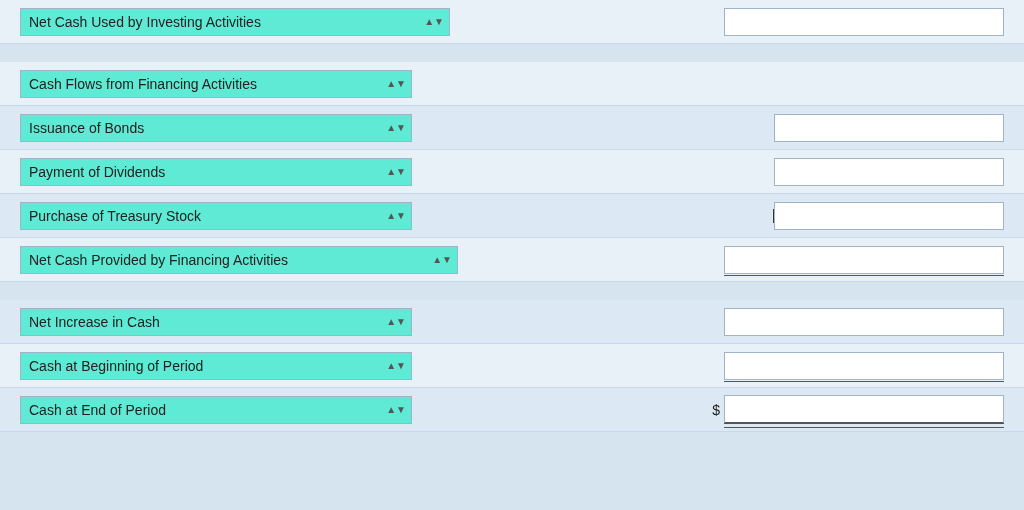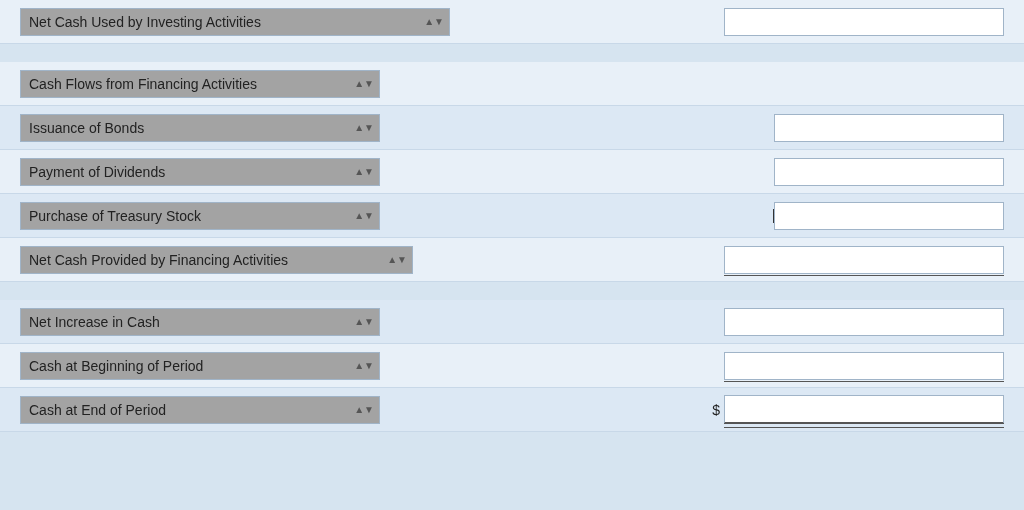--- a/index.html
+++ b/index.html
@@ -46,37 +46,37 @@
 
     .select-wrapper {
       position: relative;
       display: inline-flex;
       align-items: center;
     }
 
     .field-select {
       appearance: none;
       -webkit-appearance: none;
-      background: #a3a3a3;
+      background: #5eead4;
       border: 1px solid #a0b4c8;
       padding: 5px 30px 5px 8px;
       font-size: 14px;
       font-family: Arial, sans-serif;
       color: #222;
       cursor: pointer;
       outline: none;
       min-width: 200px;
     }
 
     .field-select.wide {
       width: 430px;
     }
 
     .field-select.medium {
-      width: 360px;
+      width: 392px;
     }
 
     .select-arrow {
       position: absolute;
       right: 6px;
       top: 50%;
       transform: translateY(-50%);
       pointer-events: none;
       font-size: 10px;
       color: #555;
@@ -211,21 +211,21 @@
       <span class="select-arrow">▲▼</span>
     </div>
     <div class="right-section">
       <span class="cursor-line"></span>
       <input type="text" class="value-input" value="" style="">
     </div>
   </div>
 
   <div class="row">
     <div class="select-wrapper">
-      <select class="field-select" style="width:393px">
+      <select class="field-select" style="width:438px">
         <option>Net Cash Provided by Financing Activities</option>
       </select>
       <span class="select-arrow">▲▼</span>
     </div>
     <div class="right-section">
       <div class="underline-container">
         <input type="text" class="value-input wide" value="" style="">
       </div>
     </div>
   </div>

